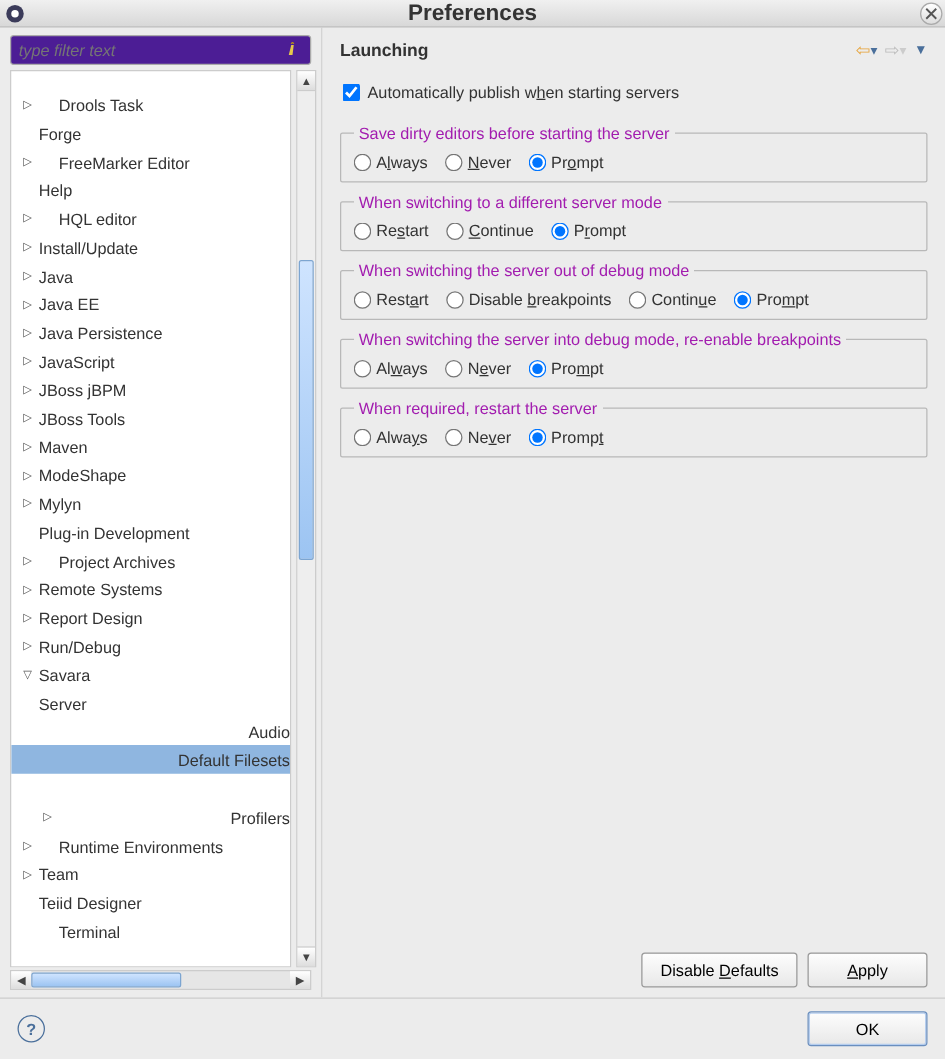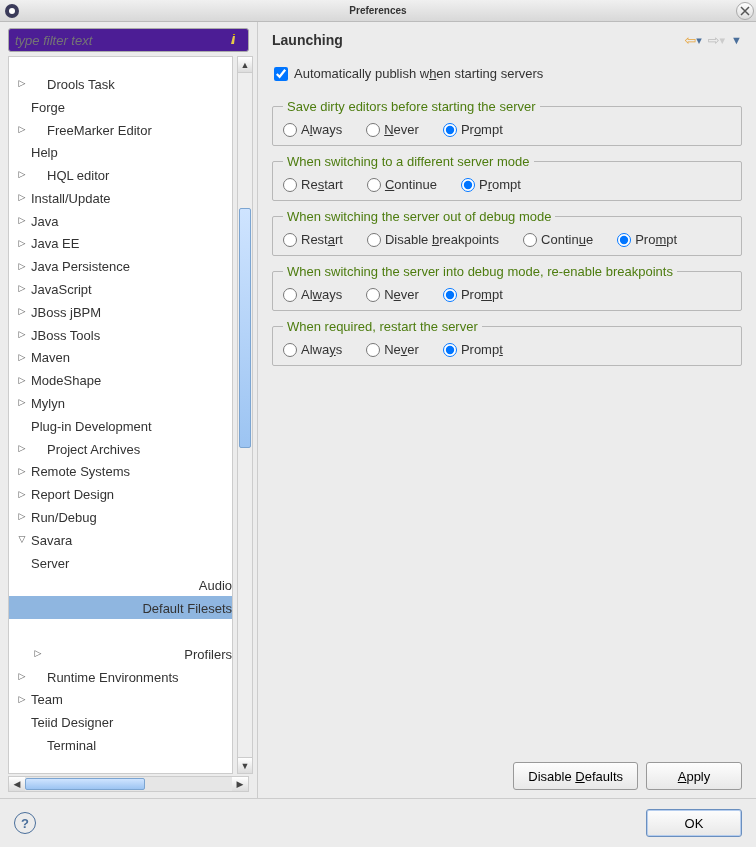--- a/index.html
+++ b/index.html
@@ -1,18 +1,18 @@
 <!DOCTYPE html>
 <html><head>
 <meta charset="utf-8">
 <style>
 * { box-sizing: border-box; margin: 0; padding: 0; }
 body { font-family: "Segoe UI", Tahoma, sans-serif; font-size: 13px; color: #333; background: #ececec; width: 756px; height: 847px; overflow: hidden; display: flex; flex-direction: column; }
 .titlebar { background: linear-gradient(#f0f0f0,#d8d8d8); height: 22px; display: flex; align-items: center; justify-content: center; position: relative; border-bottom: 1px solid #bbb; }
-.titlebar .title { font-weight: bold; font-size: 10px; color: #333; }
+.titlebar .title { font-weight: bold; font-size: 18px; color: #333; }
 .titlebar .app-icon { position: absolute; left: 4px; top: 3px; width: 16px; height: 16px; }
 .titlebar .close-btn { position: absolute; right: 2px; top: 2px; width: 18px; height: 18px; display: flex; align-items: center; justify-content: center; border-radius: 9px; background: linear-gradient(#fff,#ddd); border:1px solid #aaa; cursor:pointer; }
 .main-row { flex: 1; display: flex; overflow: hidden; }
 .sidebar { width: 258px; background: #ececec; display: flex; flex-direction: column; border-right: 1px solid #ccc; }
 .filter-wrap { padding: 6px 8px 4px 8px; }
 .filter { width: 100%; height: 24px; border: 1px solid #aaa; border-radius: 3px; padding: 2px 24px 2px 6px; font-size: 13px; color: #888; font-style: italic; background: #4c1d95; position: relative; }
 .filter-icon { position: absolute; right: 14px; top: 10px; color: #c9a400; font-size: 12px; pointer-events:none; }
 .tree-wrap { flex: 1; overflow: hidden; display: flex; }
 .tree { flex:1; background: #fff; border: 1px solid #ccc; margin: 0 4px 0 8px; overflow: hidden; position: relative; }
 .tree-inner { position: absolute; top:0; left:0; right:0; }
@@ -35,22 +35,22 @@
 .hscrollbar .thumb { position:absolute; top:1px; bottom:1px; left:0; width:120px; background:linear-gradient(#cfe4ff,#9cc4f2); border:1px solid #7ca5d1; border-radius:2px;}
 .content { flex:1; display:flex; flex-direction:column; padding: 10px 14px 8px 14px; background:#ececec; }
 .content-header { display:flex; align-items:center; justify-content:space-between; margin-bottom: 14px; }
 .content-header h1 { font-size: 14px; font-weight: bold; }
 .header-icons { display:flex; gap:6px; align-items:center;}
 .header-icons .icon-btn { display:flex; align-items:center; cursor:pointer; color:#555;}
 .content-body { flex:1; }
 .checkbox-row { display:flex; align-items:center; gap:6px; margin: 4px 0 18px 2px;}
 .checkbox-row input { width:14px; height:14px;}
 fieldset.group { border:1px solid #b8b8b8; border-radius:2px; margin-bottom:8px; padding: 6px 10px 8px 10px; }
-fieldset.group legend { padding: 0 4px; font-size:13px; color:#4d7c0f;}
-.radio-row { display:flex; gap:24px; flex-wrap:wrap; margin-top:2px;}
+fieldset.group legend { padding: 0 4px; font-size:13px; color:#a21caf;}
+.radio-row { display:flex; gap:14px; flex-wrap:wrap; margin-top:2px;}
 .radio-row label { display:flex; align-items:center; gap:4px; cursor:pointer;}
 .radio-row input { width:14px; height:14px;}
 .u { text-decoration: underline; }
 .button-row { display:flex; justify-content:flex-end; gap:8px; margin-top:auto; padding-top:12px;}
 .btn { min-width:96px; height:28px; padding:0 14px; background:linear-gradient(#fdfdfd,#e8e8e8); border:1px solid #999; border-radius:3px; cursor:pointer; font-size:13px;}
 .btn.primary { border:1px solid #6a8fbf; box-shadow: 0 0 0 1px #b5cdee inset;}
 .bottom-bar { border-top:1px solid #ccc; padding:10px 14px; display:flex; align-items:center; justify-content:space-between; background:#ececec;}
 .help-icon { width:22px; height:22px; border-radius:11px; border:1.5px solid #4a6f9b; color:#4a6f9b; display:flex; align-items:center; justify-content:center; font-weight:bold; cursor:pointer;}
 .right-buttons { display:flex; gap:8px;}
 .back-arrow { color:#e6a33a; font-size:14px;}

